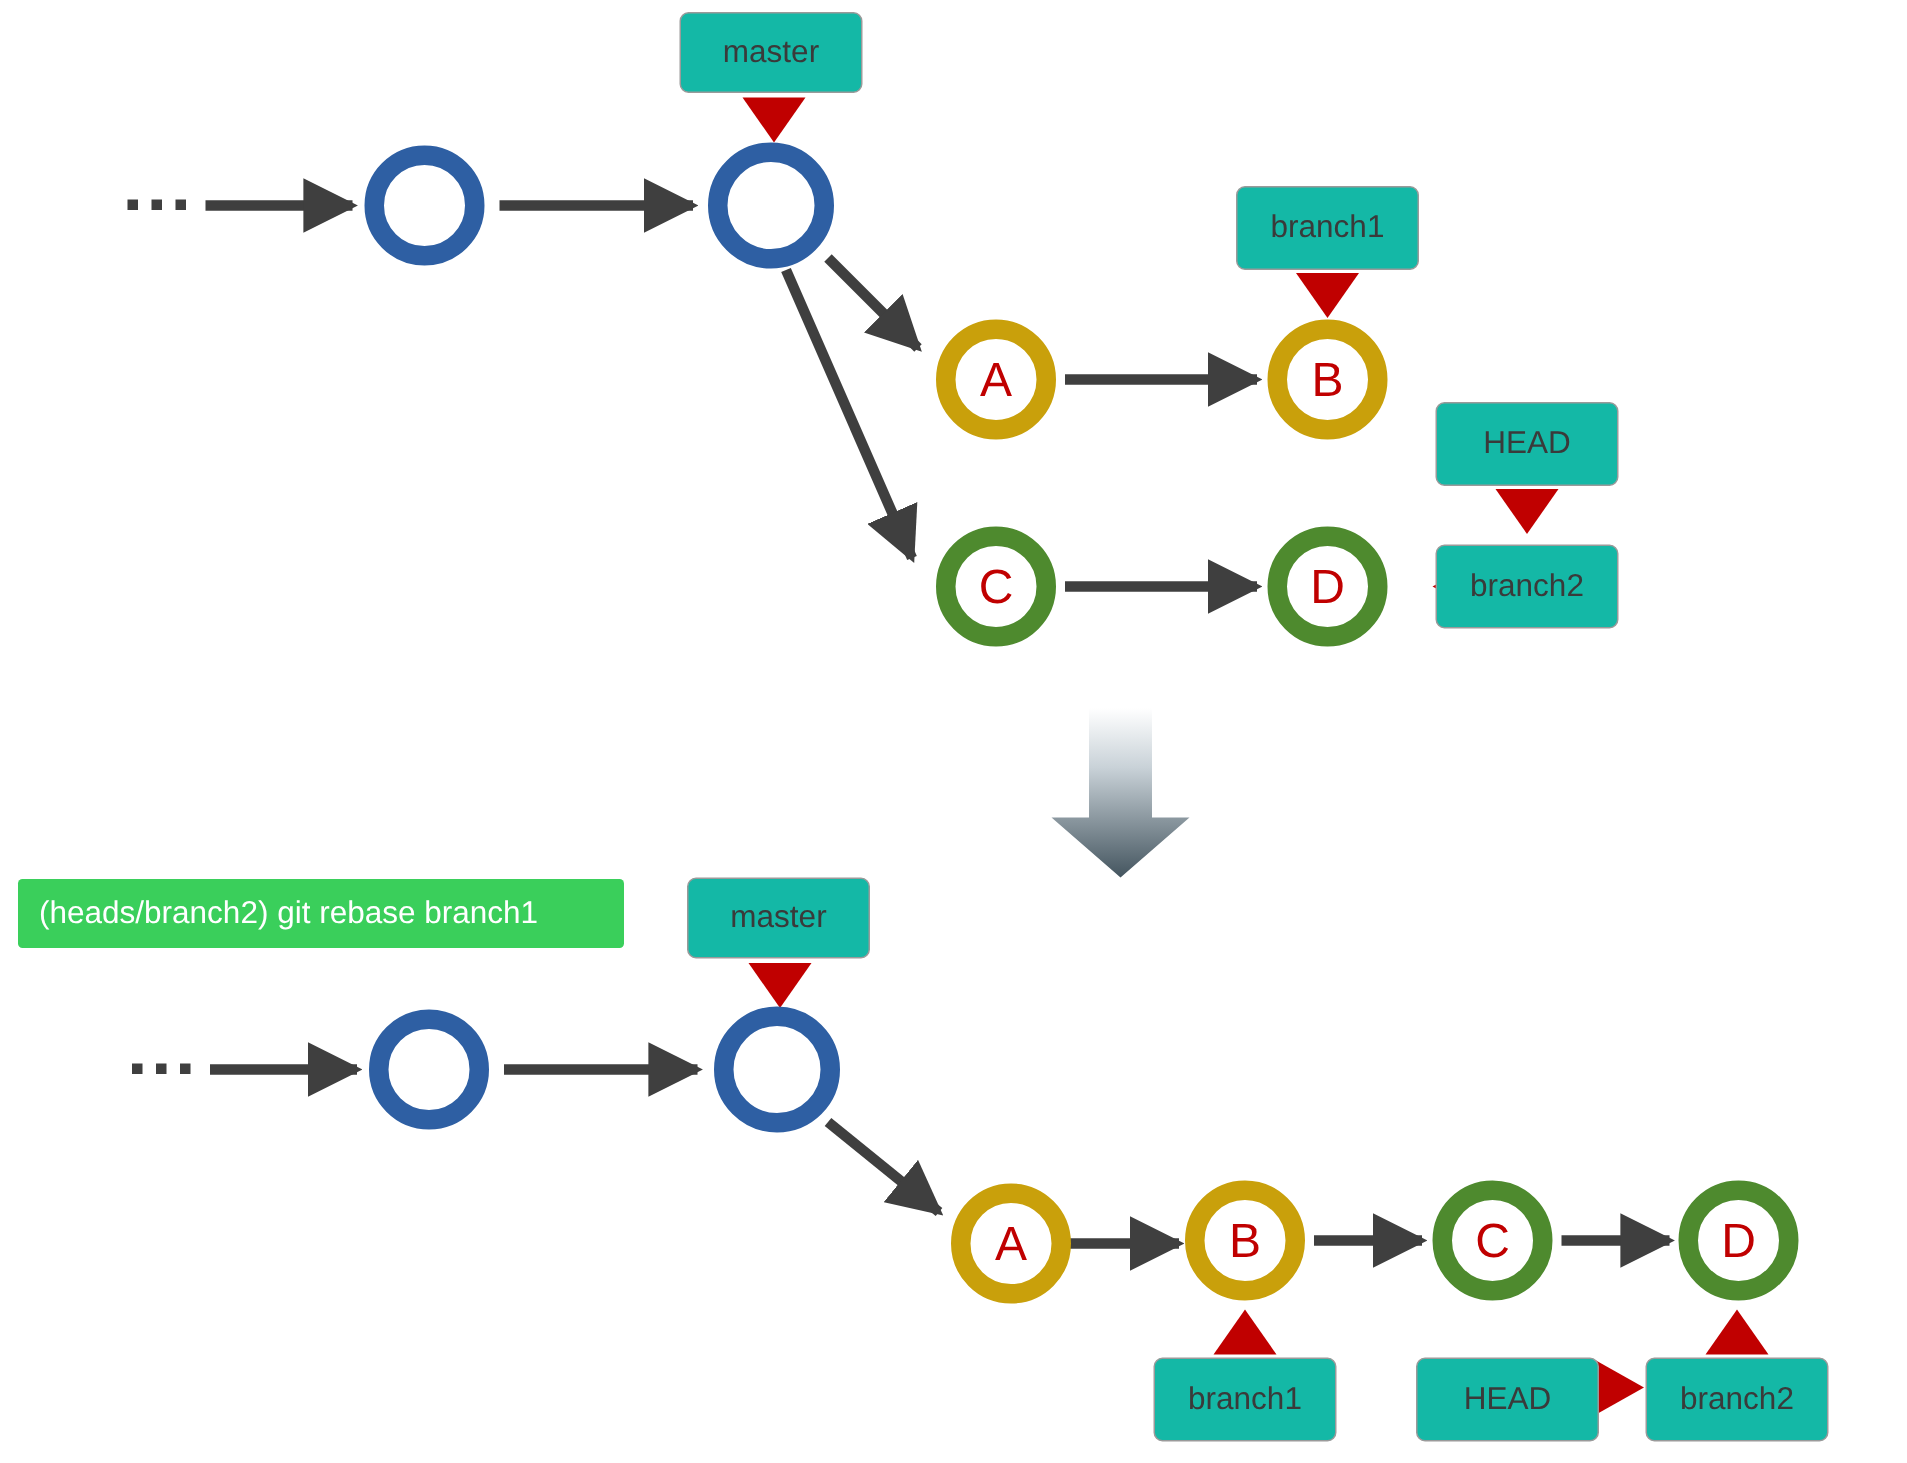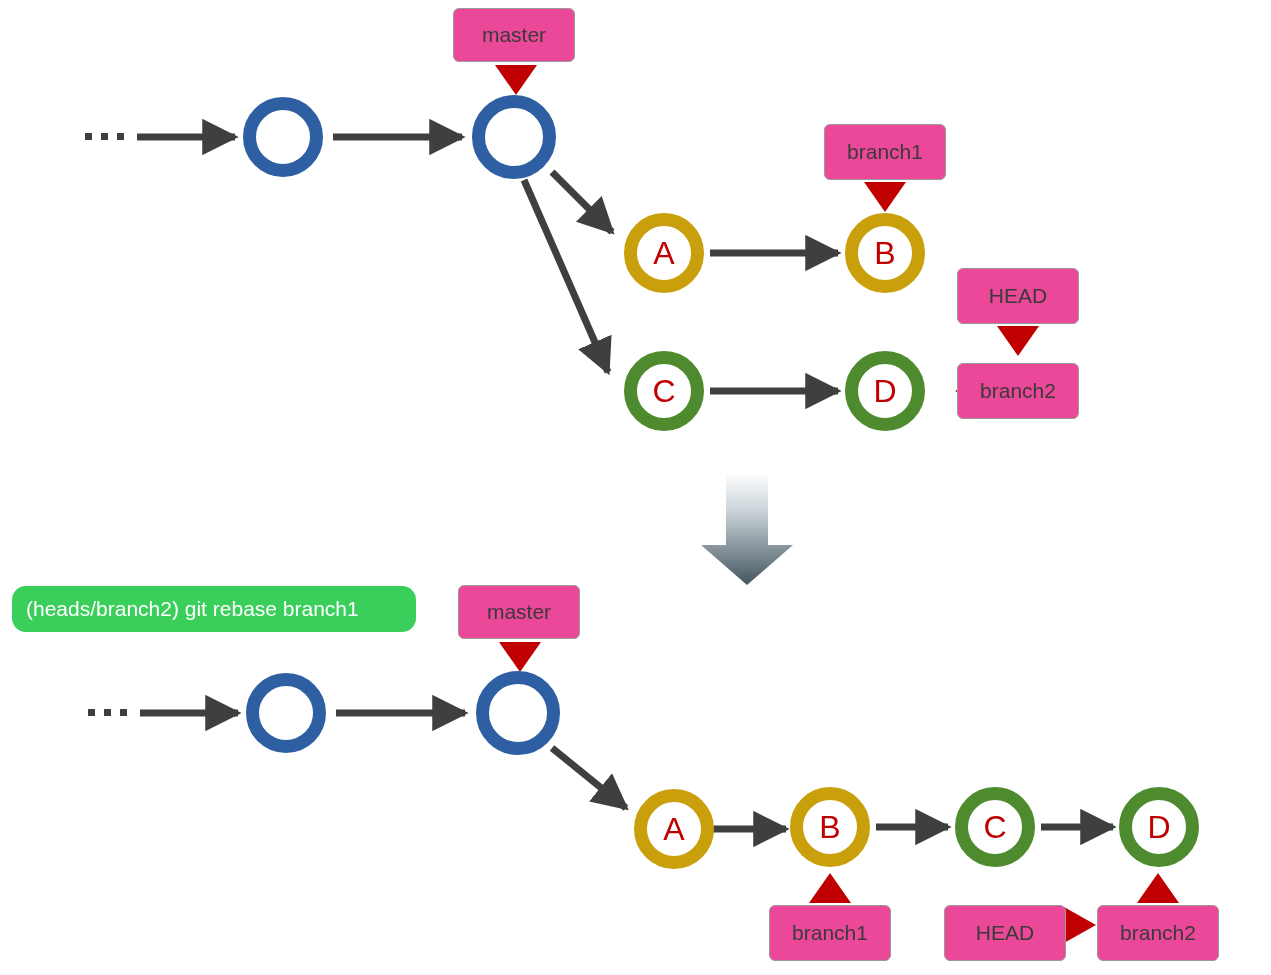--- a/index.html
+++ b/index.html
@@ -41,21 +41,21 @@
     line-height: 1;
   }
   .node.blue   { border: 13px solid #2E5FA3; }
   .node.gold   { border: 13px solid #C9A00B; }
   .node.green  { border: 13px solid #4E8A2E; }
 
   
   .refbox {
     position: absolute;
     box-sizing: border-box;
-    background: #ec4899;
+    background: #14b8a6;
     border: 1px solid #9a9a9a;
     border-radius: 6px;
     display: flex;
     align-items: center;
     justify-content: center;
     color: #3a3a3a;
     font-family: "Liberation Sans", sans-serif;
     white-space: nowrap;
   }
 
@@ -71,21 +71,21 @@
     width: 7px;
     height: 7px;
     background: #3F3F3F;
   }
 
   
   .cmd-banner {
     position: absolute;
     box-sizing: border-box;
     background: #3ACF5B;
-    border-radius: 14px;
+    border-radius: 3px;
     color: #ffffff;
     display: flex;
     align-items: center;
     padding-left: 14px;
     font-family: "Liberation Sans", sans-serif;
     white-space: nowrap;
   }
 </style>
 </head>
 <body>

